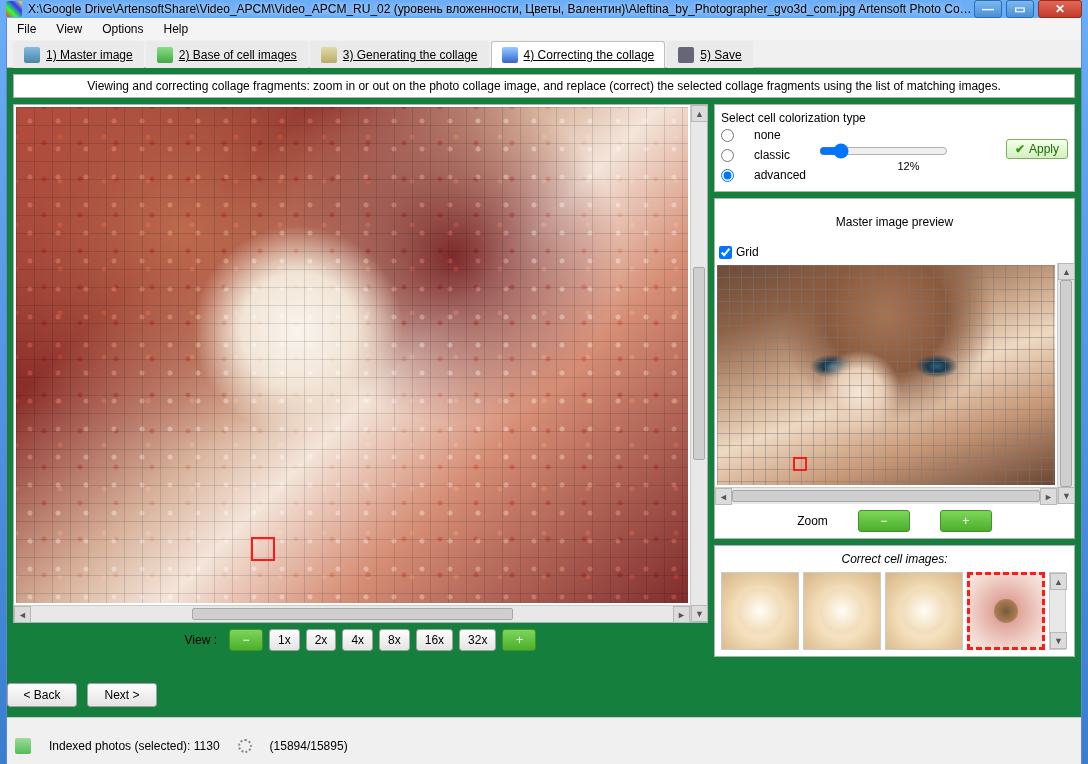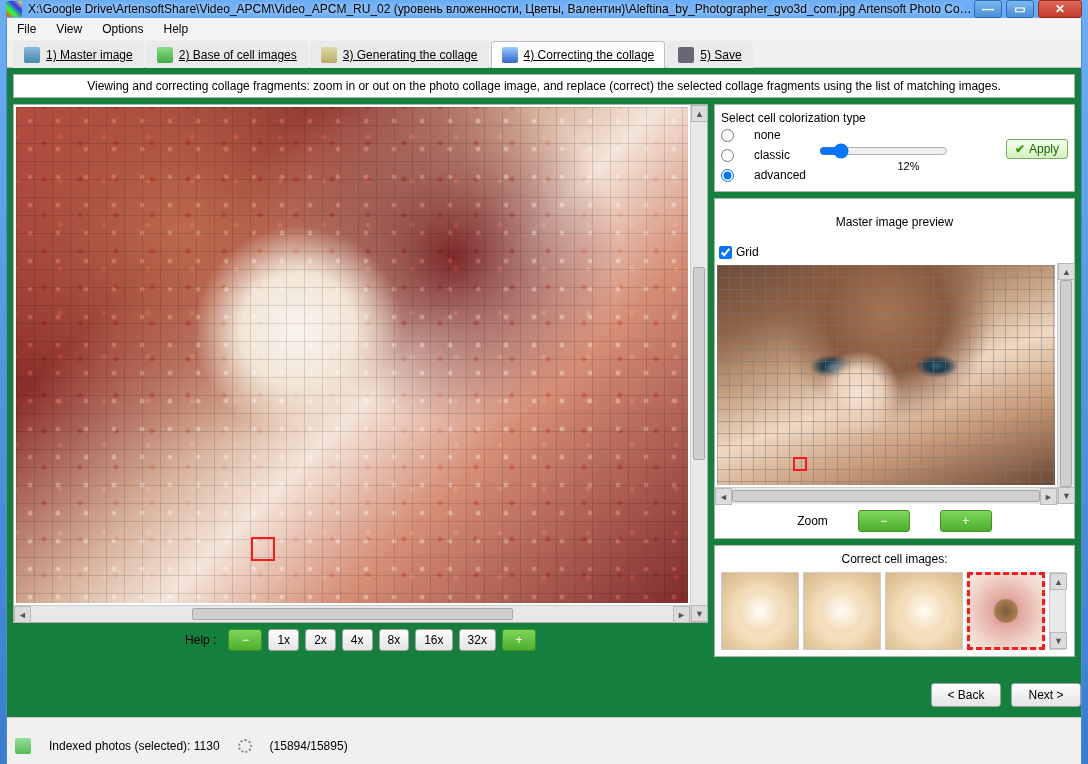--- a/index.html
+++ b/index.html
@@ -98,31 +98,31 @@
     linear-gradient(rgba(120,120,120,0.45) 1px, transparent 1px),
     linear-gradient(90deg, rgba(120,120,120,0.45) 1px, transparent 1px);
   background-size: 12px 12px;
 }
 .preview-sel { position: absolute; border: 2px solid #ff1a1a; width: 14px; height: 14px; left: 76px; top: 192px; }
 
 .right-zoom { display: flex; align-items: center; justify-content: center; gap: 30px; padding: 6px; }
 .right-zoom .zbtn { width: 52px; }
 
 .cells-panel { padding: 6px; }
-.cells-title { text-align: center; margin-bottom: 6px; }
+.cells-title { text-align: center; margin-bottom: 6px; font-style: italic; }
 .cells-strip { display: flex; gap: 4px; align-items: center; }
 .thumb { width: 78px; height: 78px; border: 1px solid #ccc; position: relative; overflow: hidden; }
 .thumb.sel { border: 3px dashed #ff1a1a; }
 .rose { background: radial-gradient(circle at 50% 55%, #fff7ea 0%, #f6e3c1 40%, #e6caa0 70%, #d6b688 100%); }
 .rose::after { content:""; position:absolute; inset:15%; border-radius:50%; background: radial-gradient(circle, #fffdf5 0%, #f2ddbb 55%, rgba(242,221,187,0) 75%); }
 .gerbera { background: radial-gradient(circle at 50% 50%, #d88a84 0%, #e6b5ac 40%, #f2d8cf 75%, #f7e8e1 100%); }
 .gerbera::after { content:""; position:absolute; inset:34%; border-radius:50%; background: radial-gradient(circle, #7a5a3a 0%, #a57a4f 60%, rgba(165,122,79,0) 100%); }
 .cells-vscroll { width: 17px; height: 78px; background: #e8e8e8; border: 1px solid #ccc; display: flex; flex-direction: column; }
 
-.navbtns { display: flex; justify-content: flex-end; gap: 10px; padding: 20px 0 10px 0; }
+.navbtns { display: flex; justify-content: flex-start; gap: 10px; padding: 20px 0 10px 0; }
 .navbtn { min-width: 70px; height: 24px; border: 1px solid #a0a0a0; border-radius: 3px; background: linear-gradient(#fdfdfd,#e4e4e4); display: flex; align-items: center; justify-content: center; }
 
 .statusbar { display: flex; align-items: center; gap: 18px; padding: 20px 8px; background: #f0f0f0; border-top: 1px solid #c8c8c8; }
 .statusbar .sicon { width: 16px; height: 16px; background: linear-gradient(#9d9,#5b5); border-radius: 2px; }
 .spinner { width: 14px; height: 14px; border: 2px dotted #888; border-radius: 50%; }
 
 .hview { display: flex; flex: 1; }
 .vview { display: flex; flex-direction: column; flex: 1; }
 </style>
 </head>
@@ -198,21 +198,21 @@
               <div class="scroll-btn">▲</div>
               <div class="scroll-track">
                   <div class="scroll-thumb v"></div>
                 </div>
               <div class="scroll-btn">▼</div>
             </div>
           </div>
         </div>
 
         <div class="zoomrow">
-          <span class="zlabel">Help   :</span>
+          <span class="zlabel">View   :</span>
           <div class="zbtn icon green">
               <span>−</span>
             </div>
           <div class="zbtn">1x</div>
           <div class="zbtn">2x</div>
           <div class="zbtn">4x</div>
           <div class="zbtn">8x</div>
           <div class="zbtn">16x</div>
           <div class="zbtn">32x</div>
           <div class="zbtn icon green">

